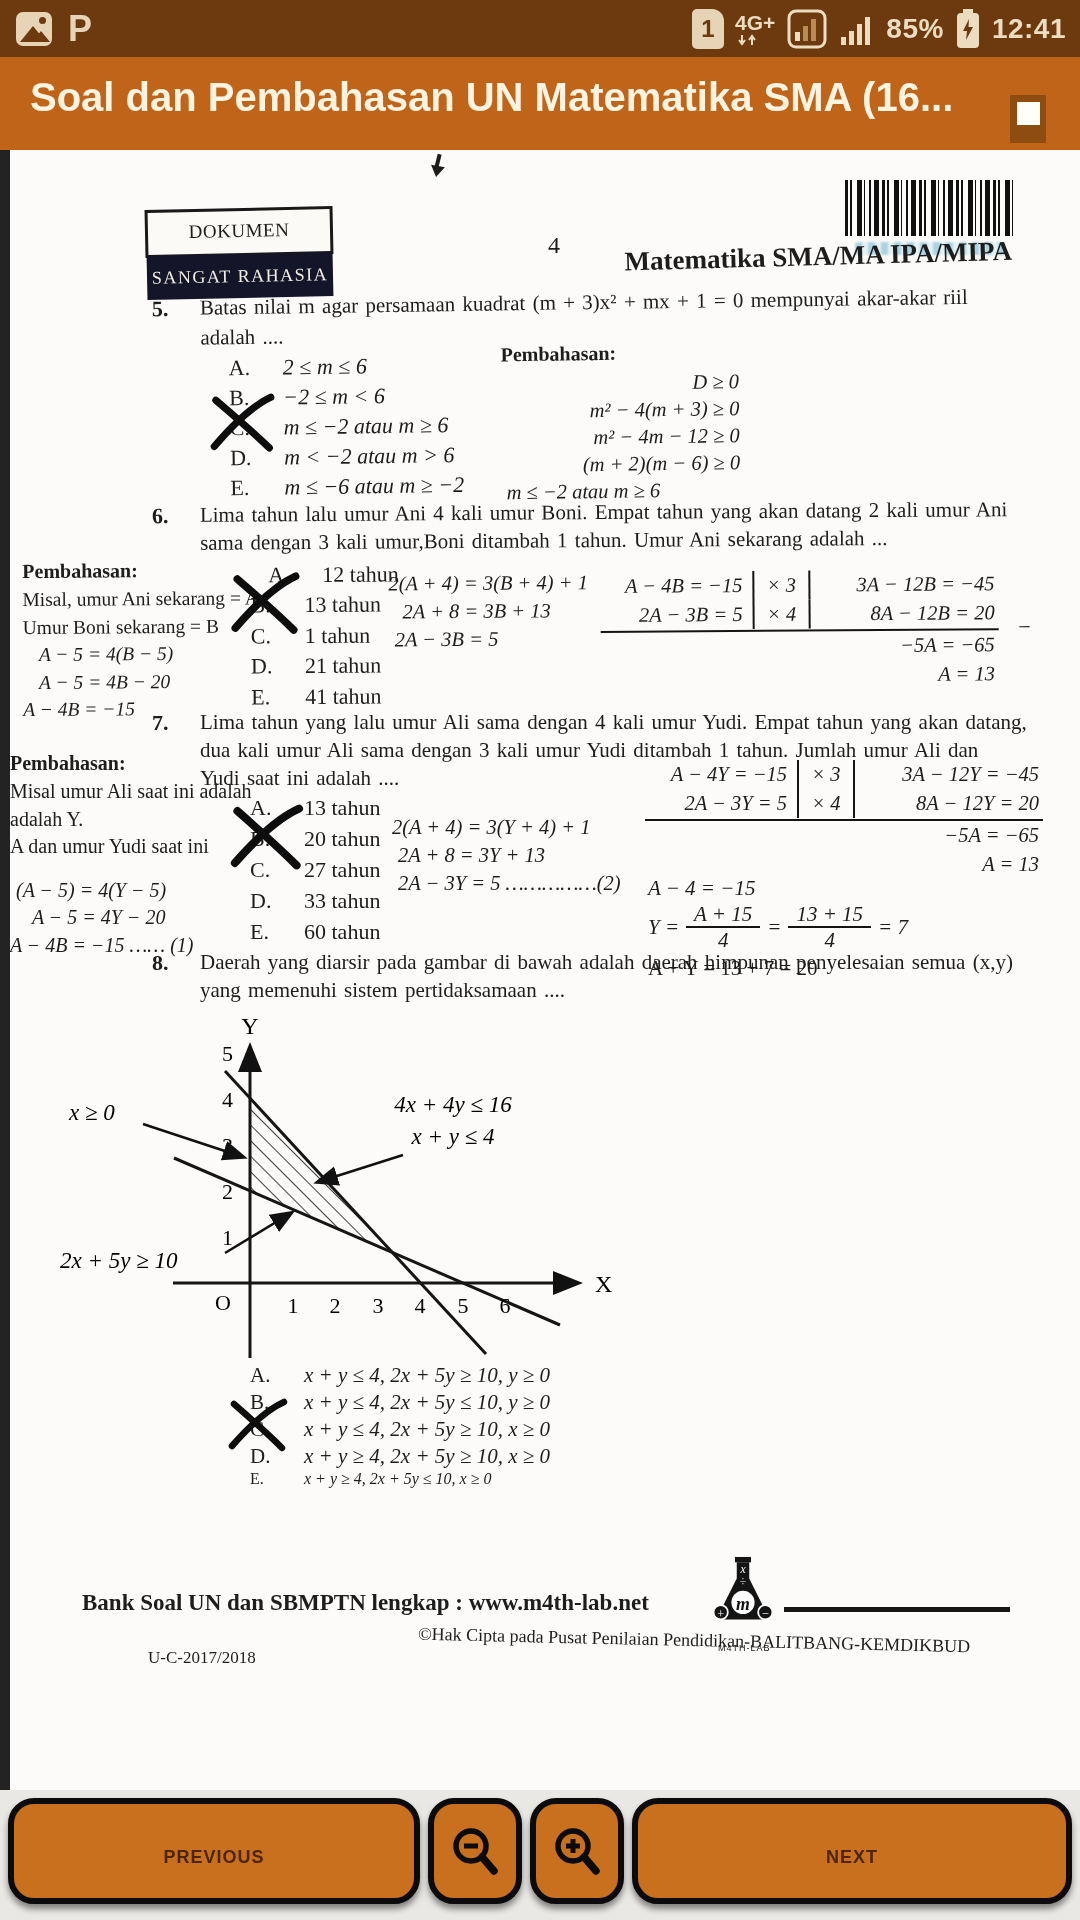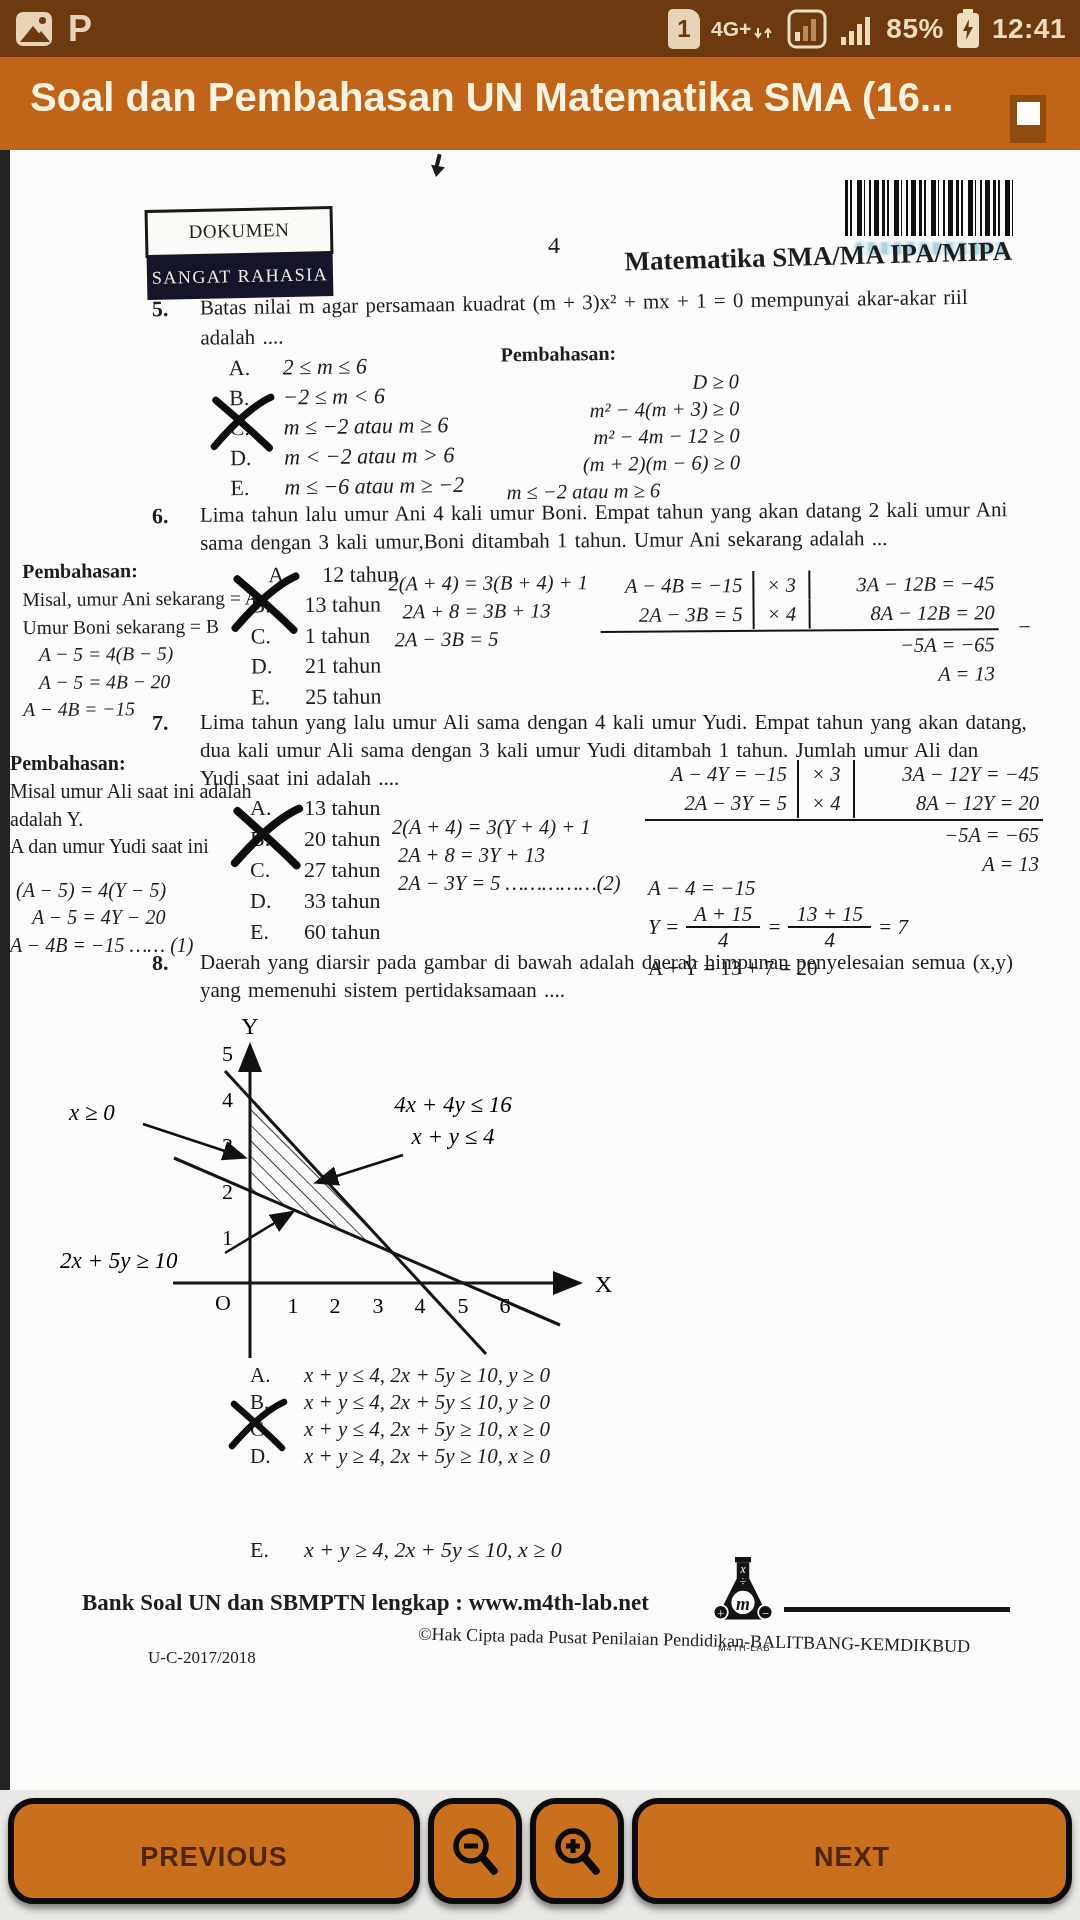--- a/index.html
+++ b/index.html
@@ -14,21 +14,21 @@
   .sb-right{margin-left:auto;display:flex;align-items:center;gap:11px;padding-right:14px;}
   .gallery-ic{width:36px;height:34px;background:#e7d4b6;border-radius:7px;position:relative;overflow:hidden;}
   .gallery-ic .mnt{position:absolute;left:4px;bottom:4px;width:0;height:0;
       border-left:13px solid transparent;border-right:13px solid transparent;border-bottom:16px solid #6d3a10;}
   .gallery-ic .mnt2{position:absolute;left:16px;bottom:4px;width:0;height:0;
       border-left:9px solid transparent;border-right:9px solid transparent;border-bottom:11px solid #6d3a10;}
   .gallery-ic .sun{position:absolute;right:6px;top:5px;width:7px;height:7px;border-radius:50%;background:#6d3a10;}
   .p-ic{font-weight:bold;font-size:36px;color:#e7d4b6;line-height:34px;}
   .sim-ic{width:32px;height:40px;background:#e7d4b6;border-radius:5px 12px 5px 5px;
           color:#6d3a10;font-weight:bold;font-size:24px;display:flex;align-items:center;justify-content:center;}
-  .net-block{display:flex;align-items:flex-end;line-height:1;}
+  .net-block{display:flex;flex-direction:column;align-items:flex-start;line-height:1;}
   .net-4g{font-weight:bold;font-size:21px;}
   .net-arrows{font-size:13px;letter-spacing:-1px;margin-top:1px;}
   .pct,.clock{font-size:28px;font-weight:bold;letter-spacing:0.5px;}
 
   
   .app-header{position:absolute;left:0;top:57px;width:1080px;height:93px;background:#bf6418;}
   .app-title{position:absolute;left:30px;top:18px;font-size:40px;font-weight:bold;color:#fcf3e1;
              letter-spacing:0px;white-space:nowrap;}
   .hdr-btn{position:absolute;left:1010px;top:38px;width:36px;height:48px;background:#8e4c10;
            display:flex;align-items:flex-start;justify-content:center;}
@@ -109,21 +109,21 @@
   .logo-tag{position:absolute;left:74px;top:60px;font-size:20px;color:#474747;letter-spacing:1.5px;
             font-family:"Liberation Sans","DejaVu Sans",sans-serif;}
   .logo-cap{position:absolute;left:8px;top:88px;font-size:9px;letter-spacing:1px;color:#161616;
             font-family:"Liberation Sans","DejaVu Sans",sans-serif;}
 
   
   .navbar{position:absolute;left:0;top:1790px;width:1080px;height:130px;background:#e9e8e5;}
   .nav-btn{position:absolute;top:8px;height:106px;background:#c8701d;border:6px solid #0b0b0b;border-radius:26px;
            box-sizing:border-box;display:flex;align-items:center;justify-content:center;
            box-shadow:0 5px 6px rgba(0,0,0,.45);cursor:pointer;}
-  .nav-btn span{font-size:27px;font-weight:bold;color:#4e2506;letter-spacing:1px;margin-top:12px;}
+  .nav-btn span{font-size:18px;font-weight:bold;color:#4e2506;letter-spacing:1px;margin-top:12px;}
   svg text{font-family:"Liberation Serif","DejaVu Serif",serif;}
 </style>
 </head>
 <body>
 
 <div class="screen">
 
   <div class="status-bar">
     <div class="sb-left">
       <span class="gallery-ic">
@@ -225,21 +225,21 @@
         <div>Umur Boni sekarang = B</div>
         <div class="eq">A − 5 = 4(B − 5)</div>
         <div class="eq">A − 5 = 4B − 20</div>
         <div class="eq3">A − 4B = −15</div>
       </div>
 
       <div class="opt" style="left:268px;top:410px;"><span class="ok">A.</span><span class="ov">12 tahun</span></div>
       <div class="opt" style="left:250px;top:440px;"><span class="ok">B.</span><span class="ov">13 tahun</span></div>
       <div class="opt" style="left:250px;top:471px;"><span class="ok">C.</span><span class="ov">1 tahun</span></div>
       <div class="opt" style="left:250px;top:501px;"><span class="ok">D.</span><span class="ov">21 tahun</span></div>
-      <div class="opt" style="left:250px;top:532px;"><span class="ok">E.</span><span class="ov">25 tahun</span></div>
+      <div class="opt" style="left:250px;top:532px;"><span class="ok">E.</span><span class="ov">41 tahun</span></div>
 
       <svg class="cross" style="left:230px;top:418px;" width="70" height="66" viewBox="0 0 60 54">
         <path d="M4,48 C18,32 38,12 56,4" stroke="#0d0d0d" stroke-width="6.5" fill="none" stroke-linecap="round"></path>
         <path d="M6,6 C22,20 40,36 54,50" stroke="#0d0d0d" stroke-width="6.5" fill="none" stroke-linecap="round"></path>
       </svg>
 
       <div class="work" style="left:388px;top:418px;">
         <div>2(A + 4) = 3(B + 4) + 1</div>
         <div class="w1">2A + 8 = 3B + 13</div>
         <div class="w2">2A − 3B = 5</div>
@@ -374,21 +374,21 @@
         <line x1="348" y1="147" x2="263" y2="174" stroke="#111" stroke-width="2.5" marker-end="url(#ah)"></line>
 
         <text x="5" y="260" font-size="23" font-style="italic">2x + 5y ≥ 10</text>
         <line x1="170" y1="245" x2="236" y2="205" stroke="#111" stroke-width="2.5" marker-end="url(#ah)"></line>
       </svg>
 
       <div class="opt math-opt" style="left:250px;top:1213px;font-size:21px;"><span class="ok">A.</span><span class="ov">x + y ≤ 4, 2x + 5y ≥ 10, y ≥ 0</span></div>
       <div class="opt math-opt" style="left:250px;top:1240px;font-size:21px;"><span class="ok">B.</span><span class="ov">x + y ≤ 4, 2x + 5y ≤ 10, y ≥ 0</span></div>
       <div class="opt math-opt" style="left:250px;top:1267px;font-size:21px;"><span class="ok">C.</span><span class="ov">x + y ≤ 4, 2x + 5y ≥ 10, x ≥ 0</span></div>
       <div class="opt math-opt" style="left:250px;top:1294px;font-size:21px;"><span class="ok">D.</span><span class="ov">x + y ≥ 4, 2x + 5y ≥ 10, x ≥ 0</span></div>
-      <div class="opt math-opt" style="left:250px;top:1387px;font-size:22px;"><span class="ok">E.</span><span class="ov">x + y ≥ 4, 2x + 5y ≤ 10, x ≥ 0</span></div>
+      <div class="opt math-opt" style="left:250px;top:1320px;font-size:16px;"><span class="ok">E.</span><span class="ov">x + y ≥ 4, 2x + 5y ≤ 10, x ≥ 0</span></div>
 
       <svg class="cross" style="left:226px;top:1248px;" width="64" height="54" viewBox="0 0 60 54">
         <path d="M4,48 C18,32 38,12 56,4" stroke="#0d0d0d" stroke-width="6.5" fill="none" stroke-linecap="round"></path>
         <path d="M6,6 C22,20 40,36 54,50" stroke="#0d0d0d" stroke-width="6.5" fill="none" stroke-linecap="round"></path>
       </svg>
     </div>
 
     <div class="bank-line">Bank Soal UN dan SBMPTN lengkap : www.m4th-lab.net</div>
 
     <div class="logo">

